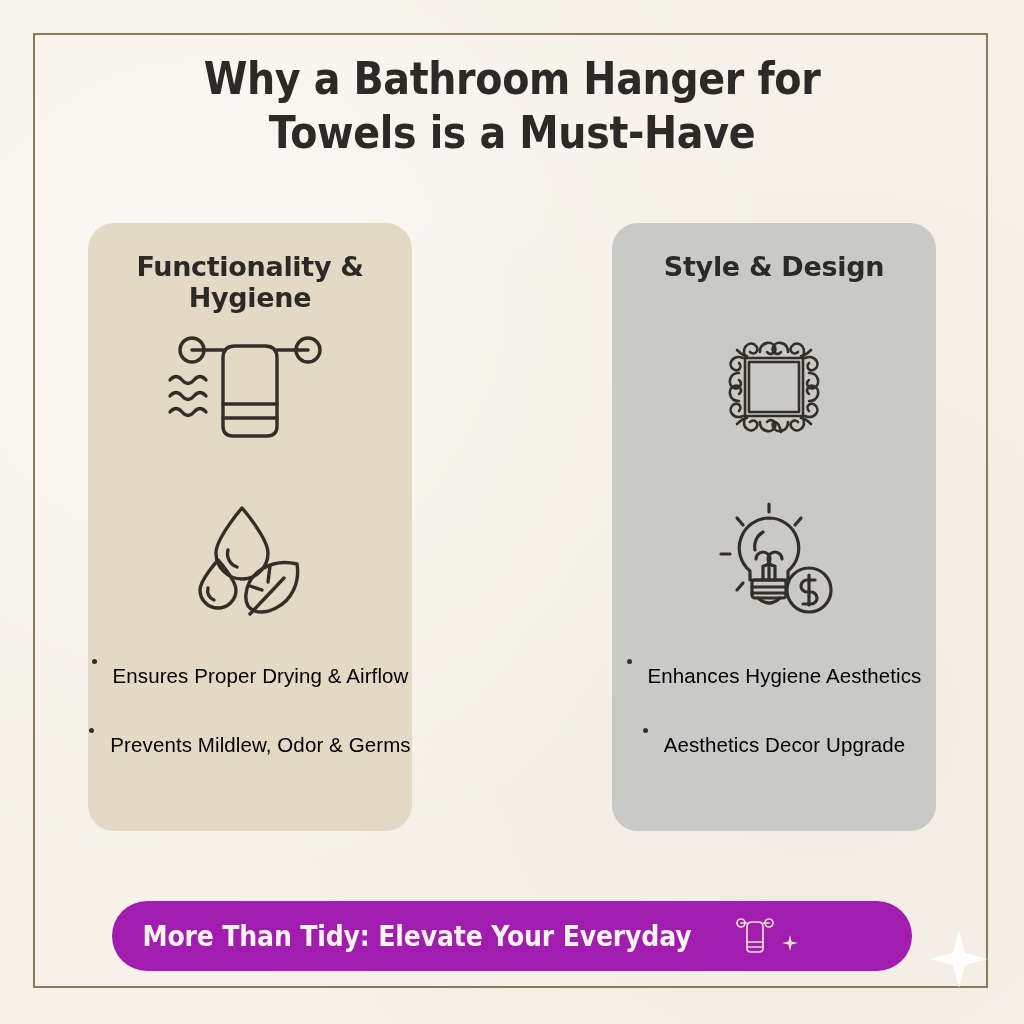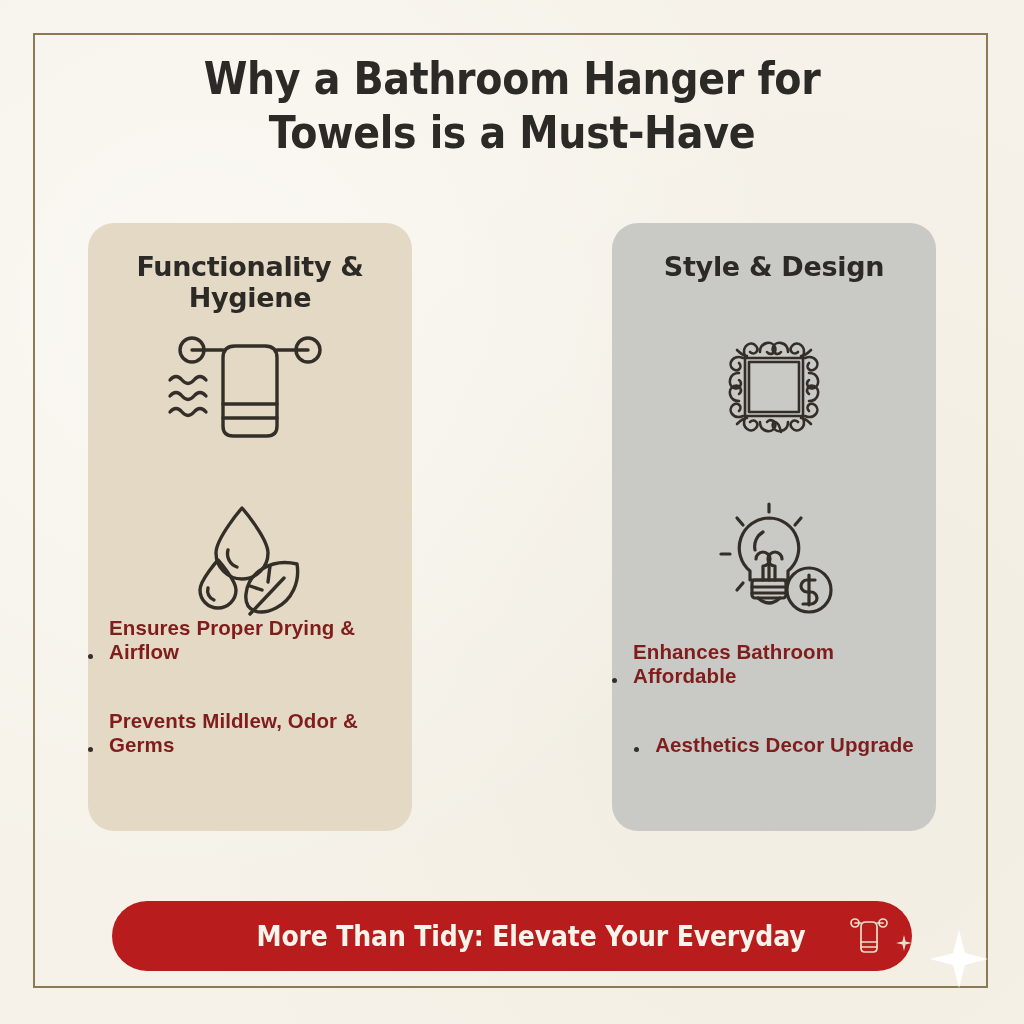--- a/index.html
+++ b/index.html
@@ -98,51 +98,50 @@
   .icon-slot { display: flex; align-items: center; justify-content: center; }
 
   .bullets {
     position: absolute;
     bottom: 62px;
     left: 0;
     width: 100%;
   }
   .bullet-row {
     display: flex;
-    align-items: flex-end;
+    align-items: flex-start;
     justify-content: center;
     margin: 0 0 45px 0;
     font-size: 20.5px;
-    color: #7f1d1d;
+    color: #000000;
     letter-spacing: 0.1px;
-    font-weight: bold;
   }
   .bullet-row:last-child { margin-bottom: 12px; }
   .bullet-dot {
     width: 5px;
     height: 5px;
     border-radius: 50%;
     background: #33302b;
     margin-right: 16px;
     position: relative;
     top: -5px;
     flex: 0 0 auto;
   }
 
   #footer-banner {
     position: absolute;
     left: 112px;
     top: 901px;
     width: 800px;
     height: 70px;
-    background: #b91c1c;
+    background: #a21caf;
     border-radius: 35px;
     display: flex;
     align-items: center;
-    justify-content: flex-end;
+    justify-content: flex-start;
     gap: 14px;
   }
   #footer-text {
     font-family: "DejaVu Sans", sans-serif;
     font-weight: bold;
     font-size: 28px;
     color: #f7f4ec;
     letter-spacing: -0.2px;
     transform: scaleX(0.9);
     transform-origin: center;
@@ -288,21 +287,21 @@
           <circle cx="96" cy="92" r="22"></circle>
           <path d="M102 82 h-8 a6 6 0 0 0 0 12 h4 a6 6 0 0 1 0 12 h-8"></path>
           <line x1="96" y1="77" x2="96" y2="107"></line>
         </svg>
       </div>
     </div>
 
     <div class="bullets">
       <div class="bullet-row">
         <span class="bullet-dot"></span>
-        <span>Enhances Bathroom Affordable</span>
+        <span>Enhances Hygiene Aesthetics</span>
       </div>
       <div class="bullet-row">
         <span class="bullet-dot"></span>
         <span>Aesthetics Decor Upgrade</span>
       </div>
     </div>
   </div>
 
 </div>
 

